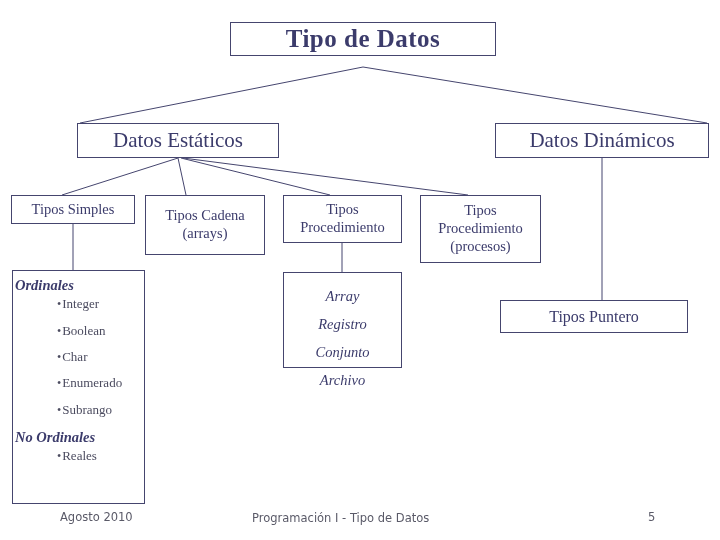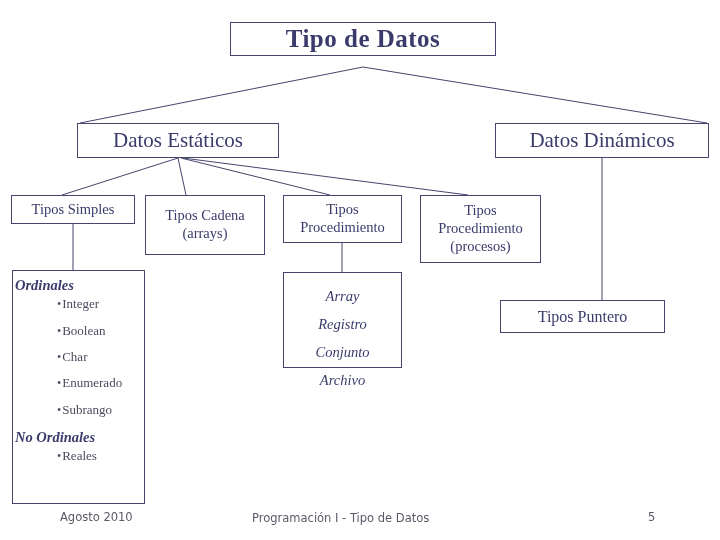--- a/index.html
+++ b/index.html
@@ -88,21 +88,21 @@
   }
   .box-procedimiento {
     left: 420px;
     top: 195px;
     width: 121px;
     height: 68px;
   }
   .box-puntero {
     left: 500px;
     top: 300px;
-    width: 165px;
+    width: 188px;
     height: 33px;
     font-size: 16px;
   }
   .box-simples-detail {
     left: 12px;
     top: 270px;
     width: 133px;
     height: 234px;
     display: block;
     text-align: left;

